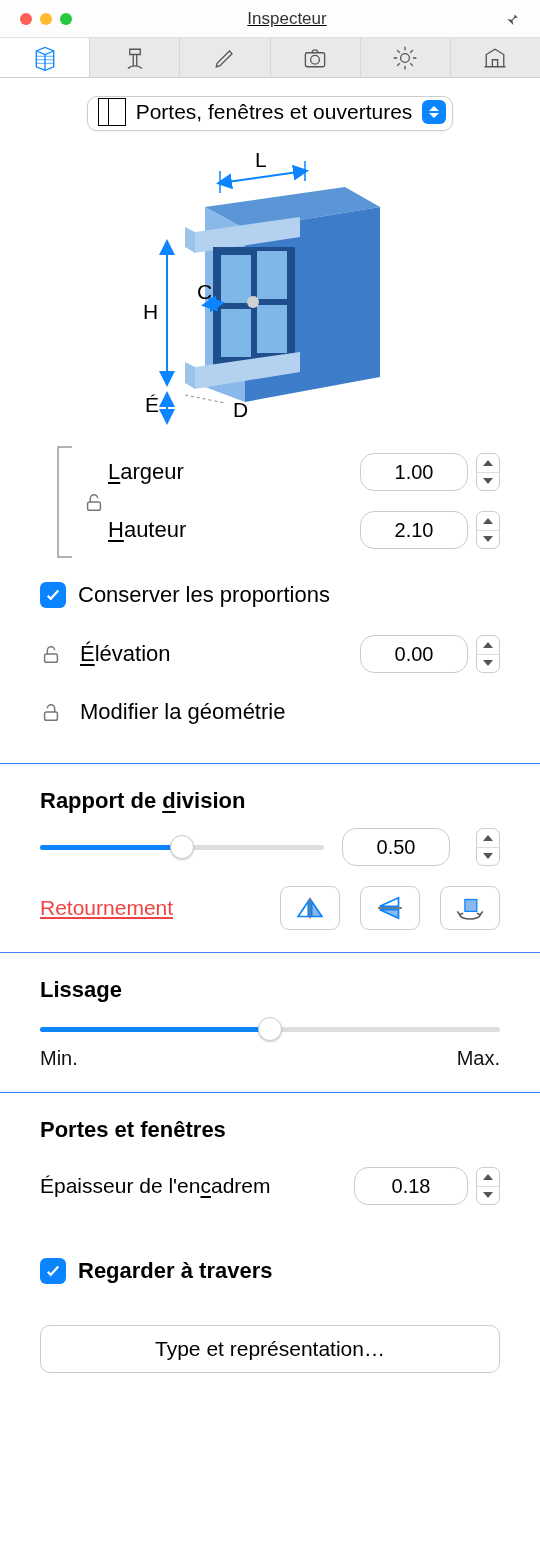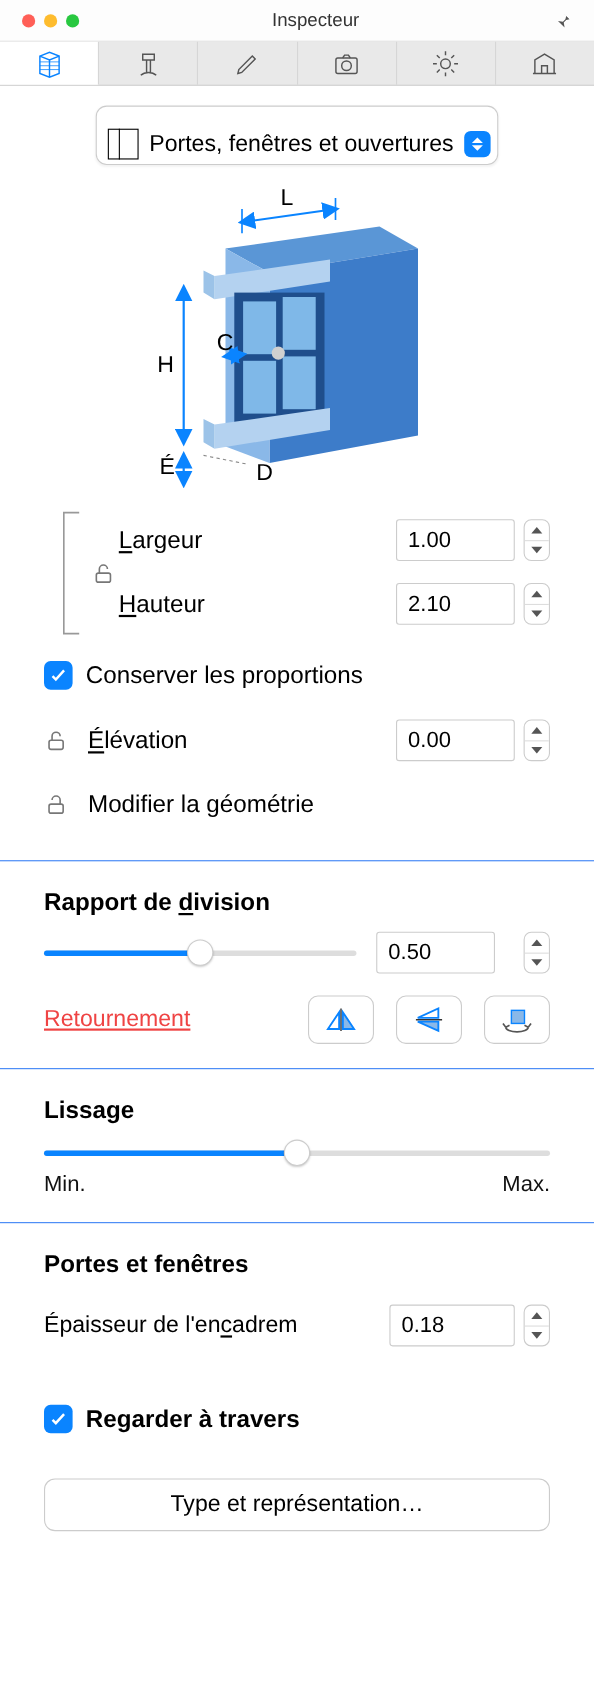--- a/index.html
+++ b/index.html
@@ -12,20 +12,21 @@
   font-size: 18px;
   overflow: hidden;
 }
 .titlebar {
   height: 38px;
   display: flex;
   align-items: center;
   padding: 0 20px;
   border-bottom: 1px solid #e0e0e0;
   background: #fdfdfd;
+  text-decoration: underline;
 }
 .traffic { display: flex; gap: 8px; }
 .dot { width: 12px; height: 12px; border-radius: 50%; }
 .dot.red { background:#ff5f57; }
 .dot.yel { background:#febc2e; }
 .dot.grn { background:#28c840; }
 .title { flex:1; text-align:center; font-size:17px; color:#333; }
 .pin { width:18px; height:18px; fill:#555; }
 
 .tabs {
@@ -49,21 +50,21 @@
 .selector-row {
   padding: 18px 40px 10px 40px;
   display:flex;
   justify-content:center;
 }
 .selector {
   display:inline-flex;
   align-items:center;
   border:1px solid #ccc;
   border-radius:10px;
-  padding:20px 6px 4px 10px;
+  padding:1px 6px 4px 10px;
   box-shadow:0 1px 2px rgba(0,0,0,0.05);
   font-size:21px;
 }
 .selector .doorplan {
   width:28px;height:28px;margin-right:10px;
   border:1.5px solid #000; position:relative;
 }
 .selector .doorplan::after {
   content:""; position:absolute; left:9px; top:-1px; bottom:-1px; width:1.5px; background:#000;
 }
@@ -87,22 +88,22 @@
   display:flex;
   align-items:center;
   height:58px;
 }
 .lock-icon { width:22px; height:22px; }
 .lock-icon svg { width:22px; height:22px; stroke:#777; fill:none; stroke-width:1.6; }
 .lbl { flex:1; font-size:22px; }
 .lbl .ul { text-decoration:underline; text-underline-offset:3px; }
 .num-input {
   width:108px; height:38px;
-  border:1px solid #ccc; border-radius:3px;
-  font-size:20px; padding:16px 10px; text-align:left;
+  border:1px solid #ccc; border-radius:14px;
+  font-size:20px; padding:16px 10px; text-align:center;
 }
 .stepper {
   width:24px; height:38px; margin-left:8px;
   border:1px solid #ccc; border-radius:7px;
   display:flex; flex-direction:column; overflow:hidden;
   background:#fff;
 }
 .stepper div { flex:1; display:flex; align-items:center; justify-content:center; }
 .stepper .up::before { content:""; border-left:5px solid transparent; border-right:5px solid transparent; border-bottom:6px solid #555; }
 .stepper .dn::before { content:""; border-left:5px solid transparent; border-right:5px solid transparent; border-top:6px solid #555; }

